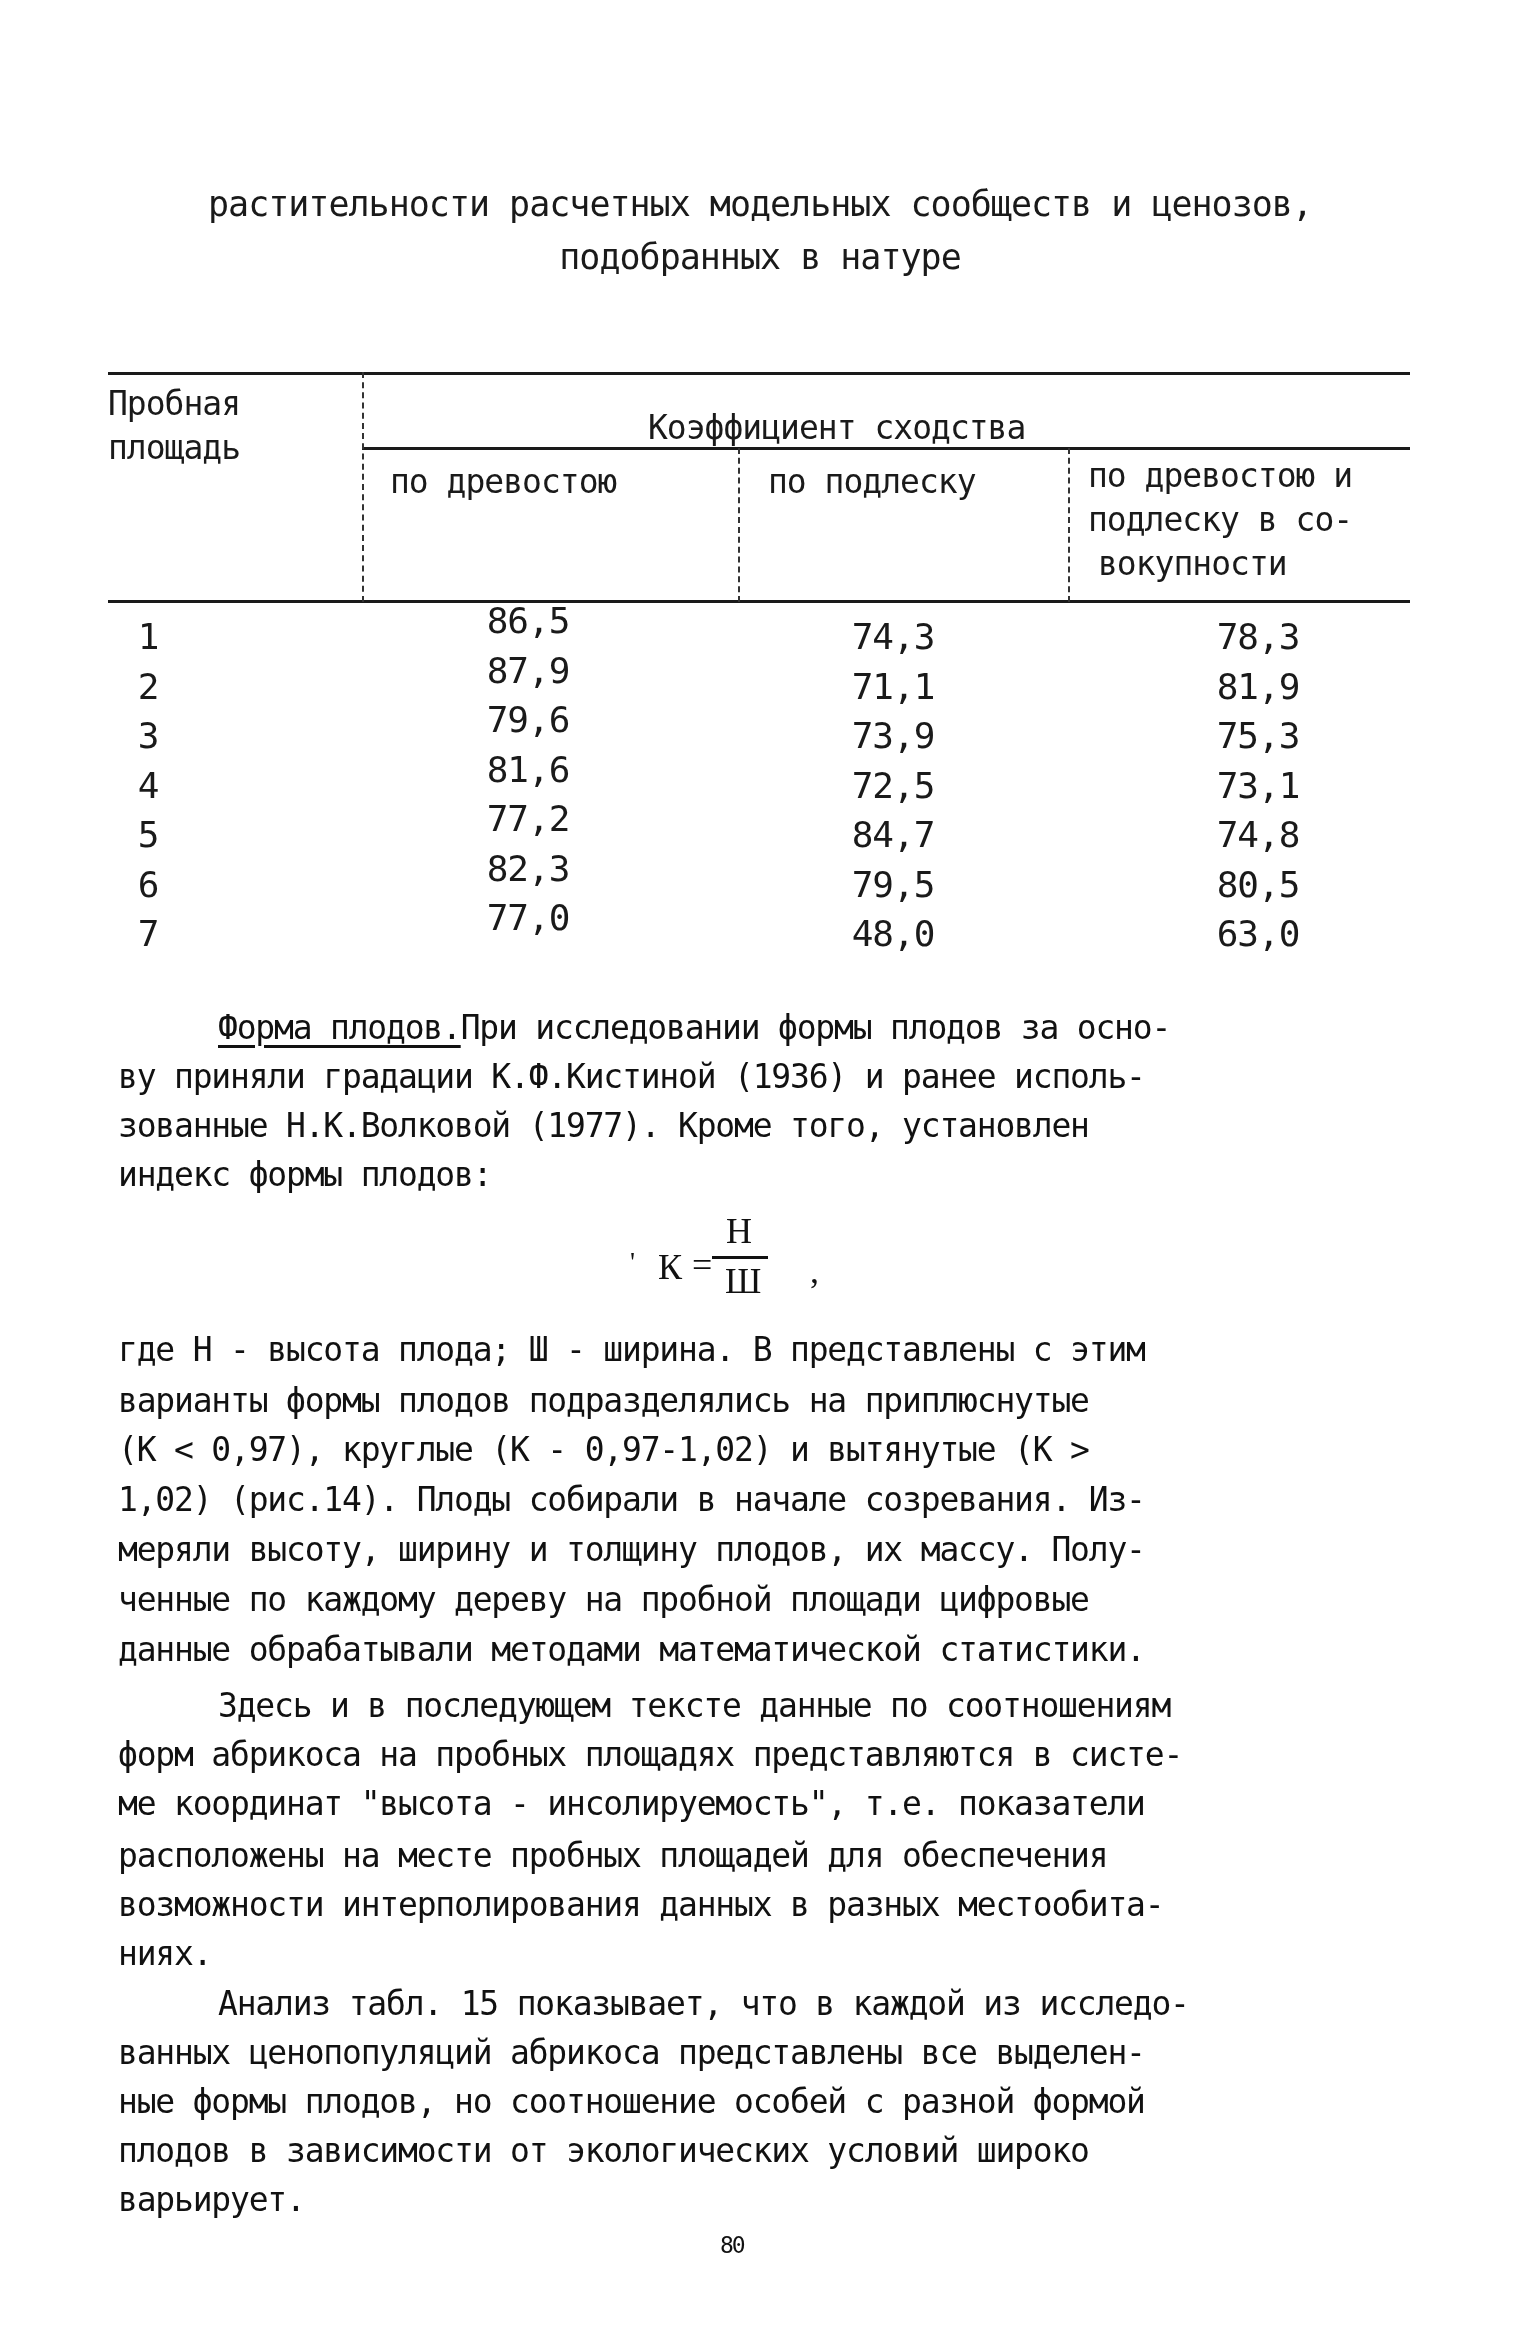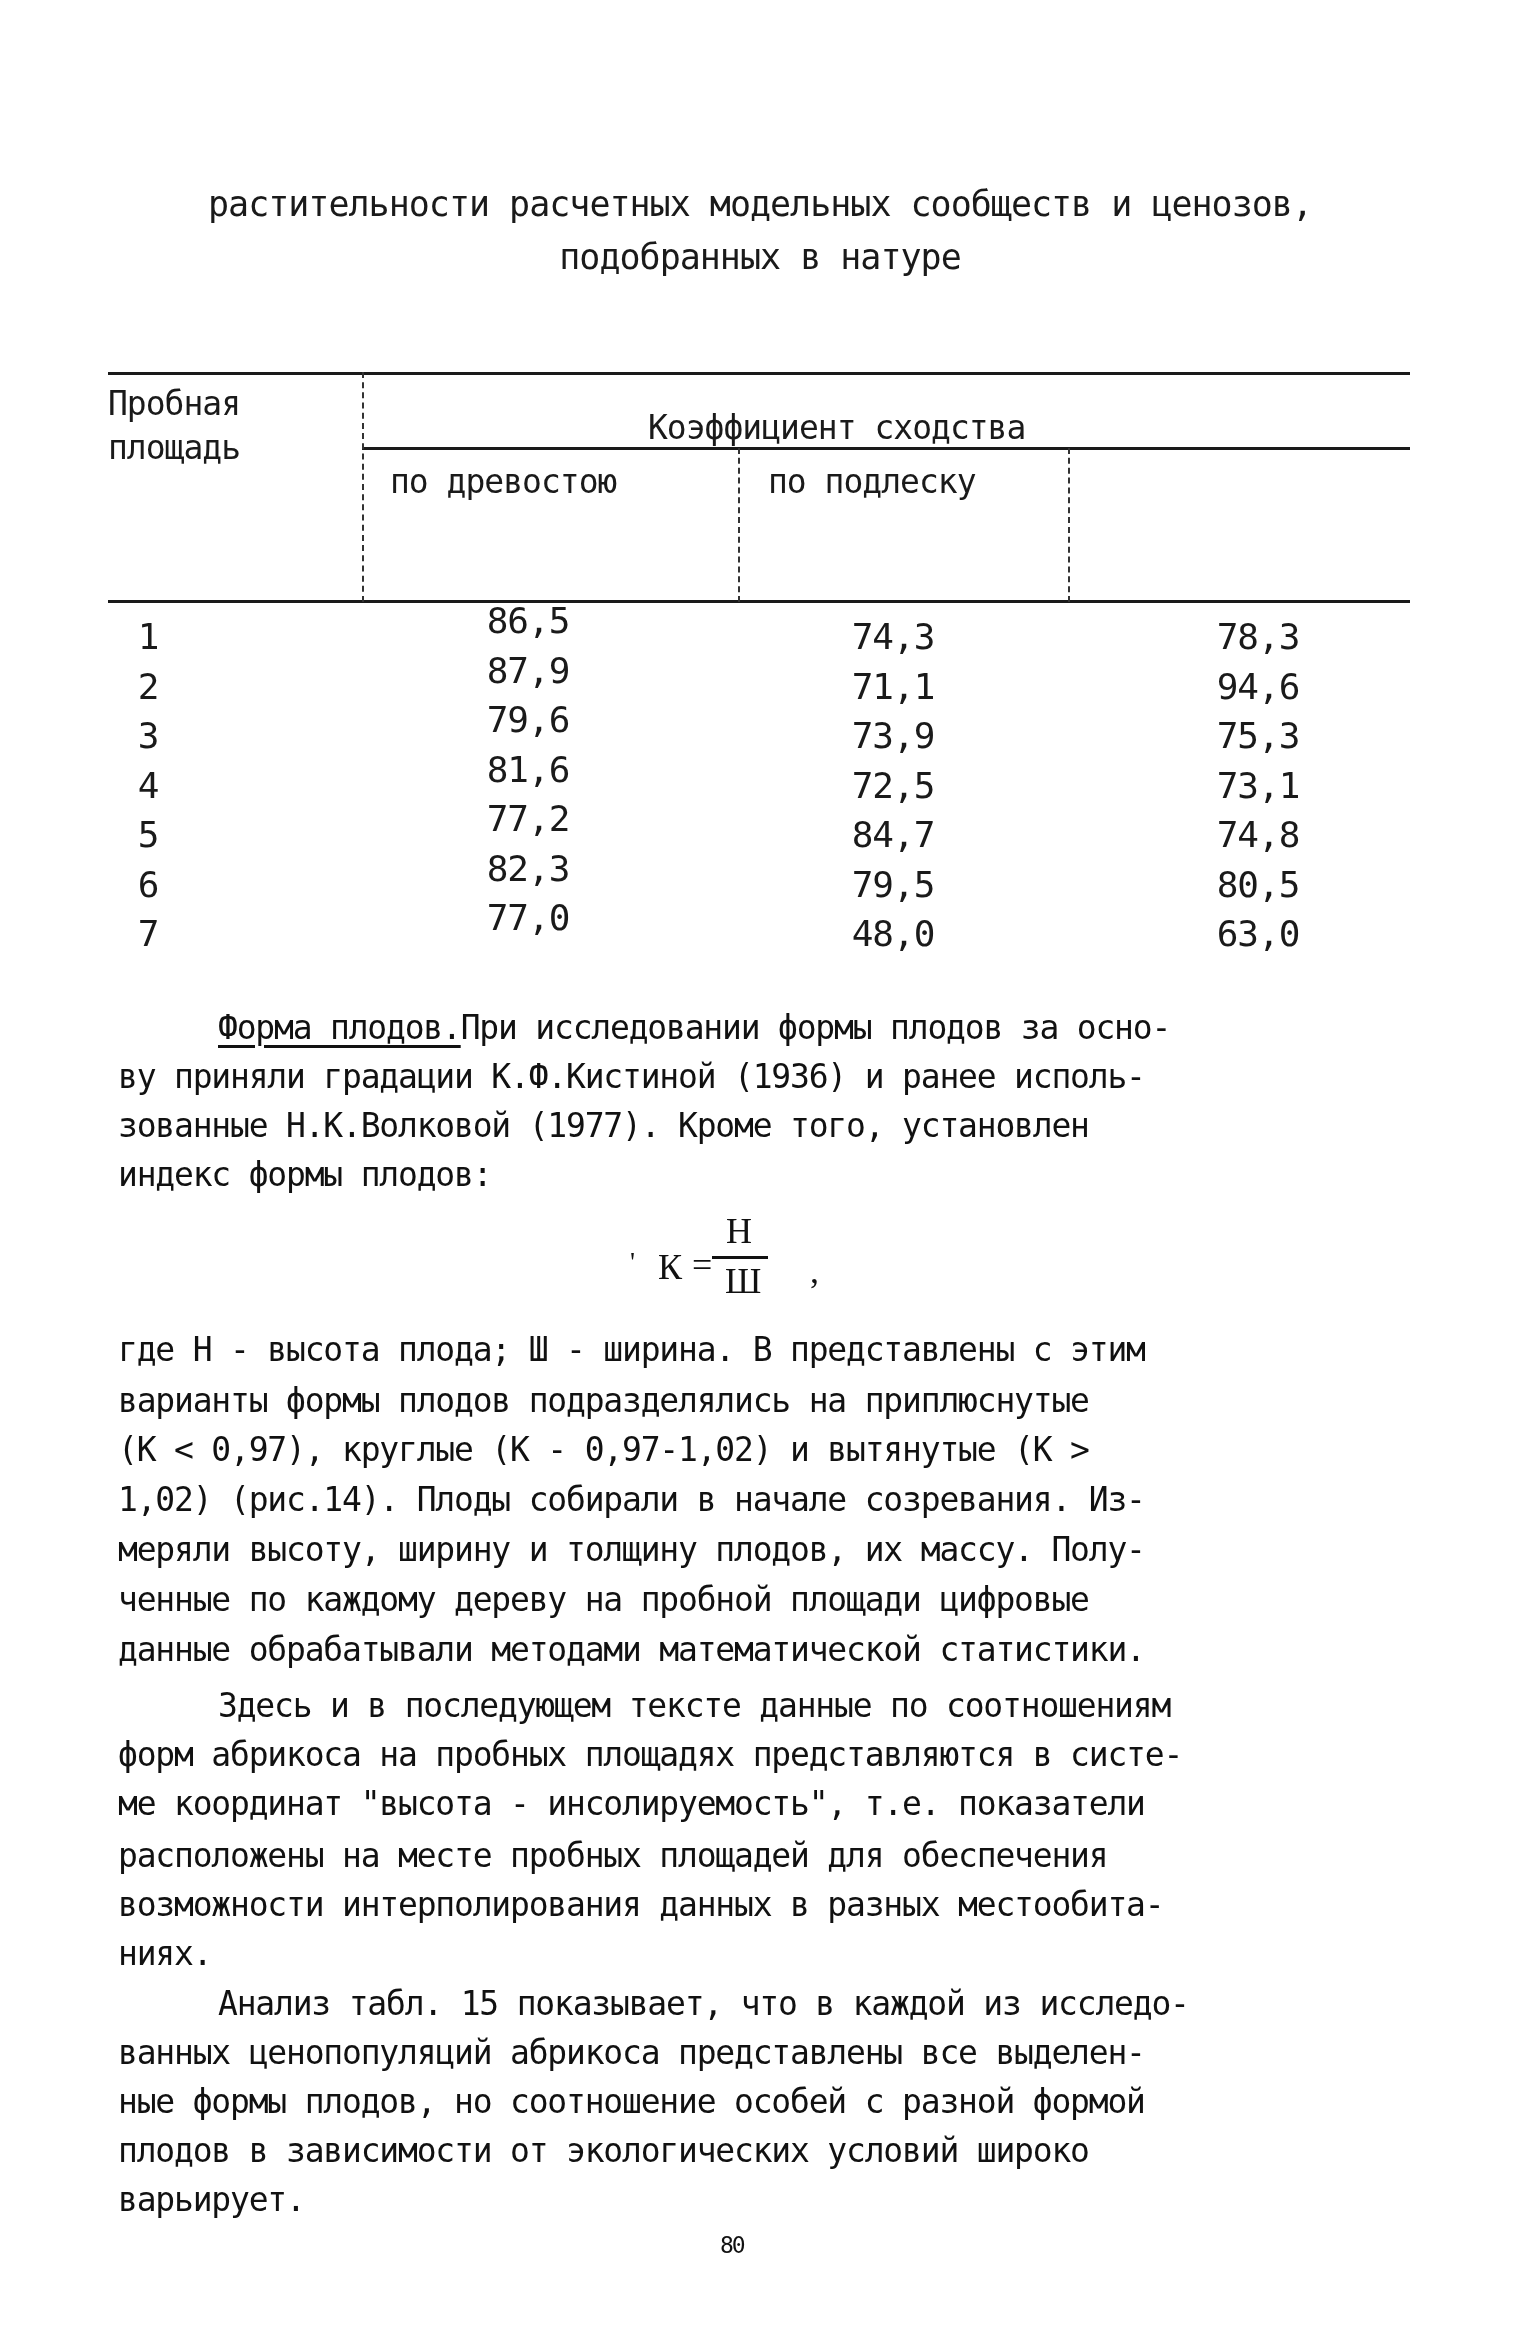--- a/index.html
+++ b/index.html
@@ -133,20 +133,25 @@
     <div class="vline" style="left:630px; top:76px; height:154px;"></div>
     <div class="vline" style="left:960px; top:76px; height:154px;"></div>
 
     <div class="th" style="left:0; top:10px;">
       <div>Пробная</div>
       <div>площадь</div>
     </div>
     <div class="th" style="left:540px; top:34px;">Коэффициент сходства</div>
     <div class="th" style="left:282px; top:88px;">по древостою</div>
     <div class="th" style="left:660px; top:88px;">по подлеску</div>
+    <div class="th" style="left:980px; top:82px;">
+      <div>по древостою и</div>
+      <div>подлеску в со-</div>
+      <div style="padding-left:10px;">вокупности</div>
+    </div>
 
     <div class="cell" style="left:0; top:240px; width:80px;">
       <div>1</div>
       <div>2</div>
       <div>3</div>
       <div>4</div>
       <div>5</div>
       <div>6</div>
       <div>7</div>
     </div>
@@ -163,21 +168,21 @@
       <div>74,3</div>
       <div>71,1</div>
       <div>73,9</div>
       <div>72,5</div>
       <div>84,7</div>
       <div>79,5</div>
       <div>48,0</div>
     </div>
     <div class="cell" style="left:1080px; top:240px; width:140px;">
       <div>78,3</div>
-      <div>94,6</div>
+      <div>81,9</div>
       <div>75,3</div>
       <div>73,1</div>
       <div>74,8</div>
       <div>80,5</div>
       <div>63,0</div>
     </div>
   </div>
 
   <div class="para" style="top:1008px;">
     <div class="ln" style="top:0;">

